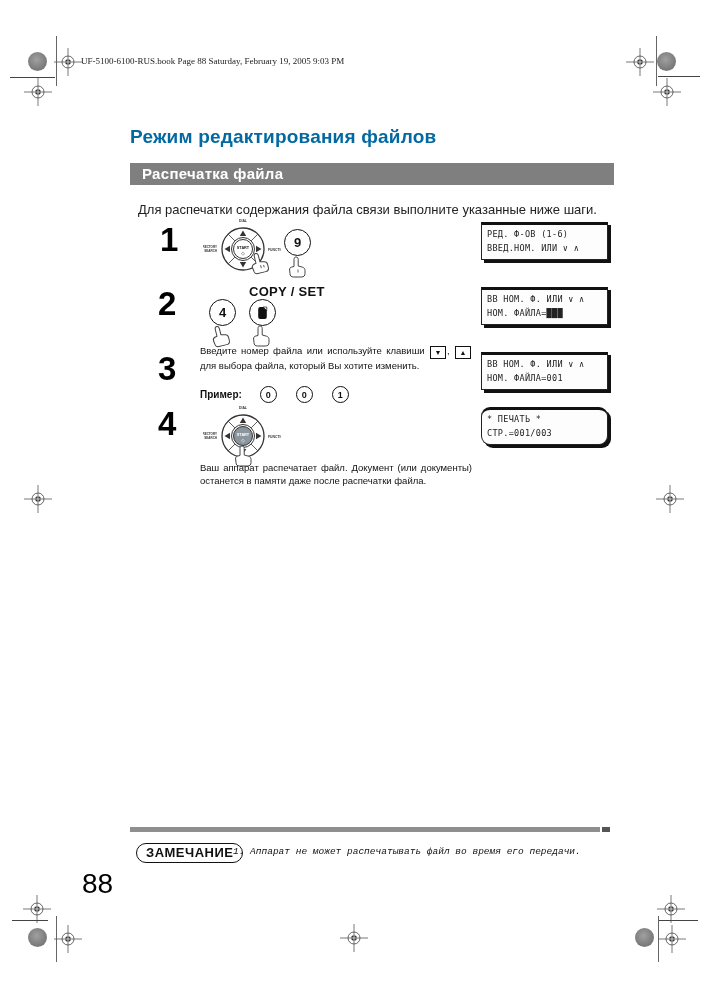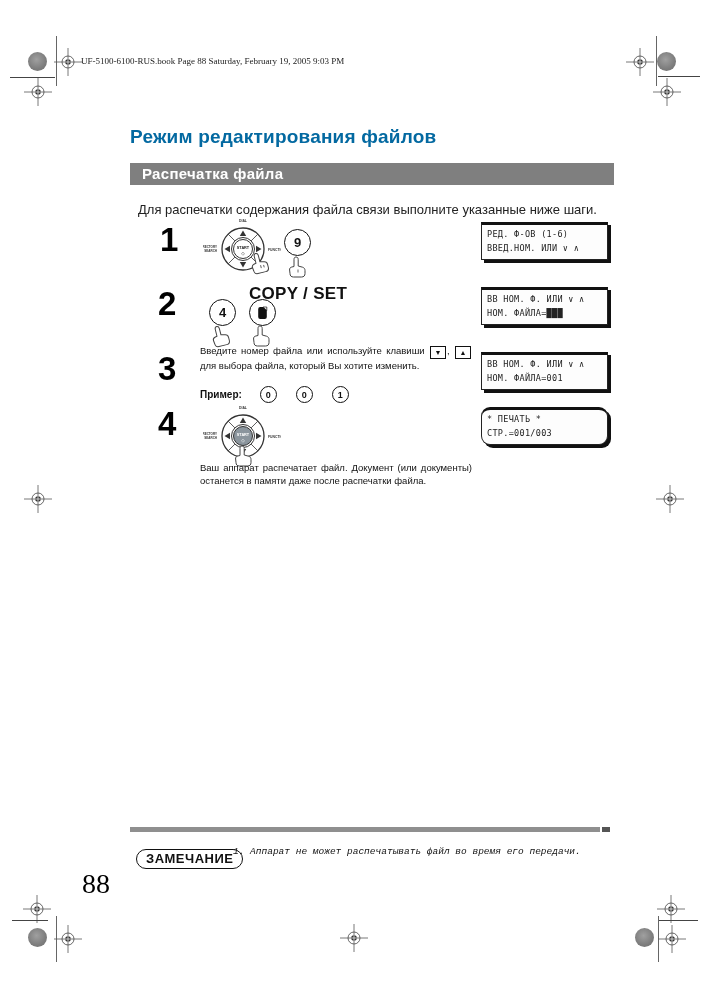--- a/index.html
+++ b/index.html
@@ -25,21 +25,21 @@
   .squarekey{border:1px solid #111;width:14px;height:11px;background:#fff;display:inline-flex;
              align-items:center;justify-content:center;font-size:7px;line-height:1;margin:0 1px;vertical-align:-1px;}
   
   .lcd{width:116px;height:32px;background:#fdfdfd;border:1px solid #222;border-top:3px solid #111;
        box-shadow:3px 3px 0 #111;padding:2px 4px 0 5px;box-sizing:content-box;}
   .lcd div{font-family:"DejaVu Sans Mono",monospace;font-size:8.5px;line-height:14px;white-space:pre;color:#222;letter-spacing:.3px;}
   .lcd .r{padding-right:2px;}
   
   .divider{width:470px;height:5px;background:#8f8f8f;}
   .divider-tip{width:8px;height:5px;background:#555;}
-  .note-pill{border:1.6px solid #111;border-radius:12px;padding:1px 9px 2px 9px;font-weight:bold;font-size:13px;letter-spacing:.5px;background:#fff;margin-top:6px;}
+  .note-pill{border:1.6px solid #111;border-radius:12px;padding:1px 9px 2px 9px;font-weight:bold;font-size:13px;letter-spacing:.5px;background:#fff;}
   .note-text{font-size:9.5px;font-style:italic;color:#111;font-family:Liberation Mono, monospace;}
   .pageno{font-size:28px;color:#000;}
   
   .vline{width:1px;background:#666;}
   .hline{height:1px;background:#444;}
   .graydot{width:19px;height:19px;border-radius:50%;
            background:radial-gradient(circle at 45% 40%, #a0a0a0 0%, #7d7d7d 60%, #6e6e6e 100%);}
 </style>
 </head>
 <body>
@@ -197,21 +197,21 @@
     <line x1="11" y1="13.5" x2="11" y2="16.5" stroke="#444" stroke-width="0.8"></line>
   </svg>
 
   <div class="abs lcd" style="left:481px;top:222px;">
     <div>РЕД. Ф-ОВ (1-6)</div>
     <div>ВВЕД.НОМ. ИЛИ ∨ ∧</div>
   </div>
 
   <div class="abs stepnum" style="left:158px;top:287px;">2</div>
 
-  <div class="abs" style="left:249px;top:284px;font-size:17px;font-weight:bold;letter-spacing:.3px;">COPY / SET</div>
+  <div class="abs" style="left:249px;top:284px;font-size:13px;font-weight:bold;letter-spacing:.3px;">COPY / SET</div>
 
   <div class="abs keycircle" style="left:209px;top:299px;">
     <span>4</span>
   </div>
   <div class="abs keycircle" style="left:249px;top:299px;">
     <svg width="12" height="14" viewBox="0 0 12 14">
       <rect x="1.2" y="1" width="8.6" height="12" rx="2" fill="#111"></rect>
       <path d="M6.2 1 L9.8 1 L9.8 4.6 Z" fill="#fff" stroke="#111" stroke-width="0.7"></path>
     </svg>
   </div>
@@ -289,15 +289,15 @@
     <div>* ПЕЧАТЬ *</div>
     <div class="r">СТР.=001/003</div>
   </div>
 
   <div class="abs divider" style="left:130px;top:827px;"></div>
   <div class="abs divider-tip" style="left:602px;top:827px;"></div>
 
   <div class="abs note-pill" style="left:136px;top:843px;">ЗАМЕЧАНИЕ</div>
   <div class="abs note-text" style="left:233px;top:846px;">1.  Аппарат не может распечатывать файл во время его передачи.</div>
 
-  <div class="abs pageno" style="left:82px;top:868px;font-family:Liberation Serif, serif;">88</div>
+  <div class="abs pageno" style="left:82px;top:868px;">88</div>
 
 </div>
 
 </body></html>

